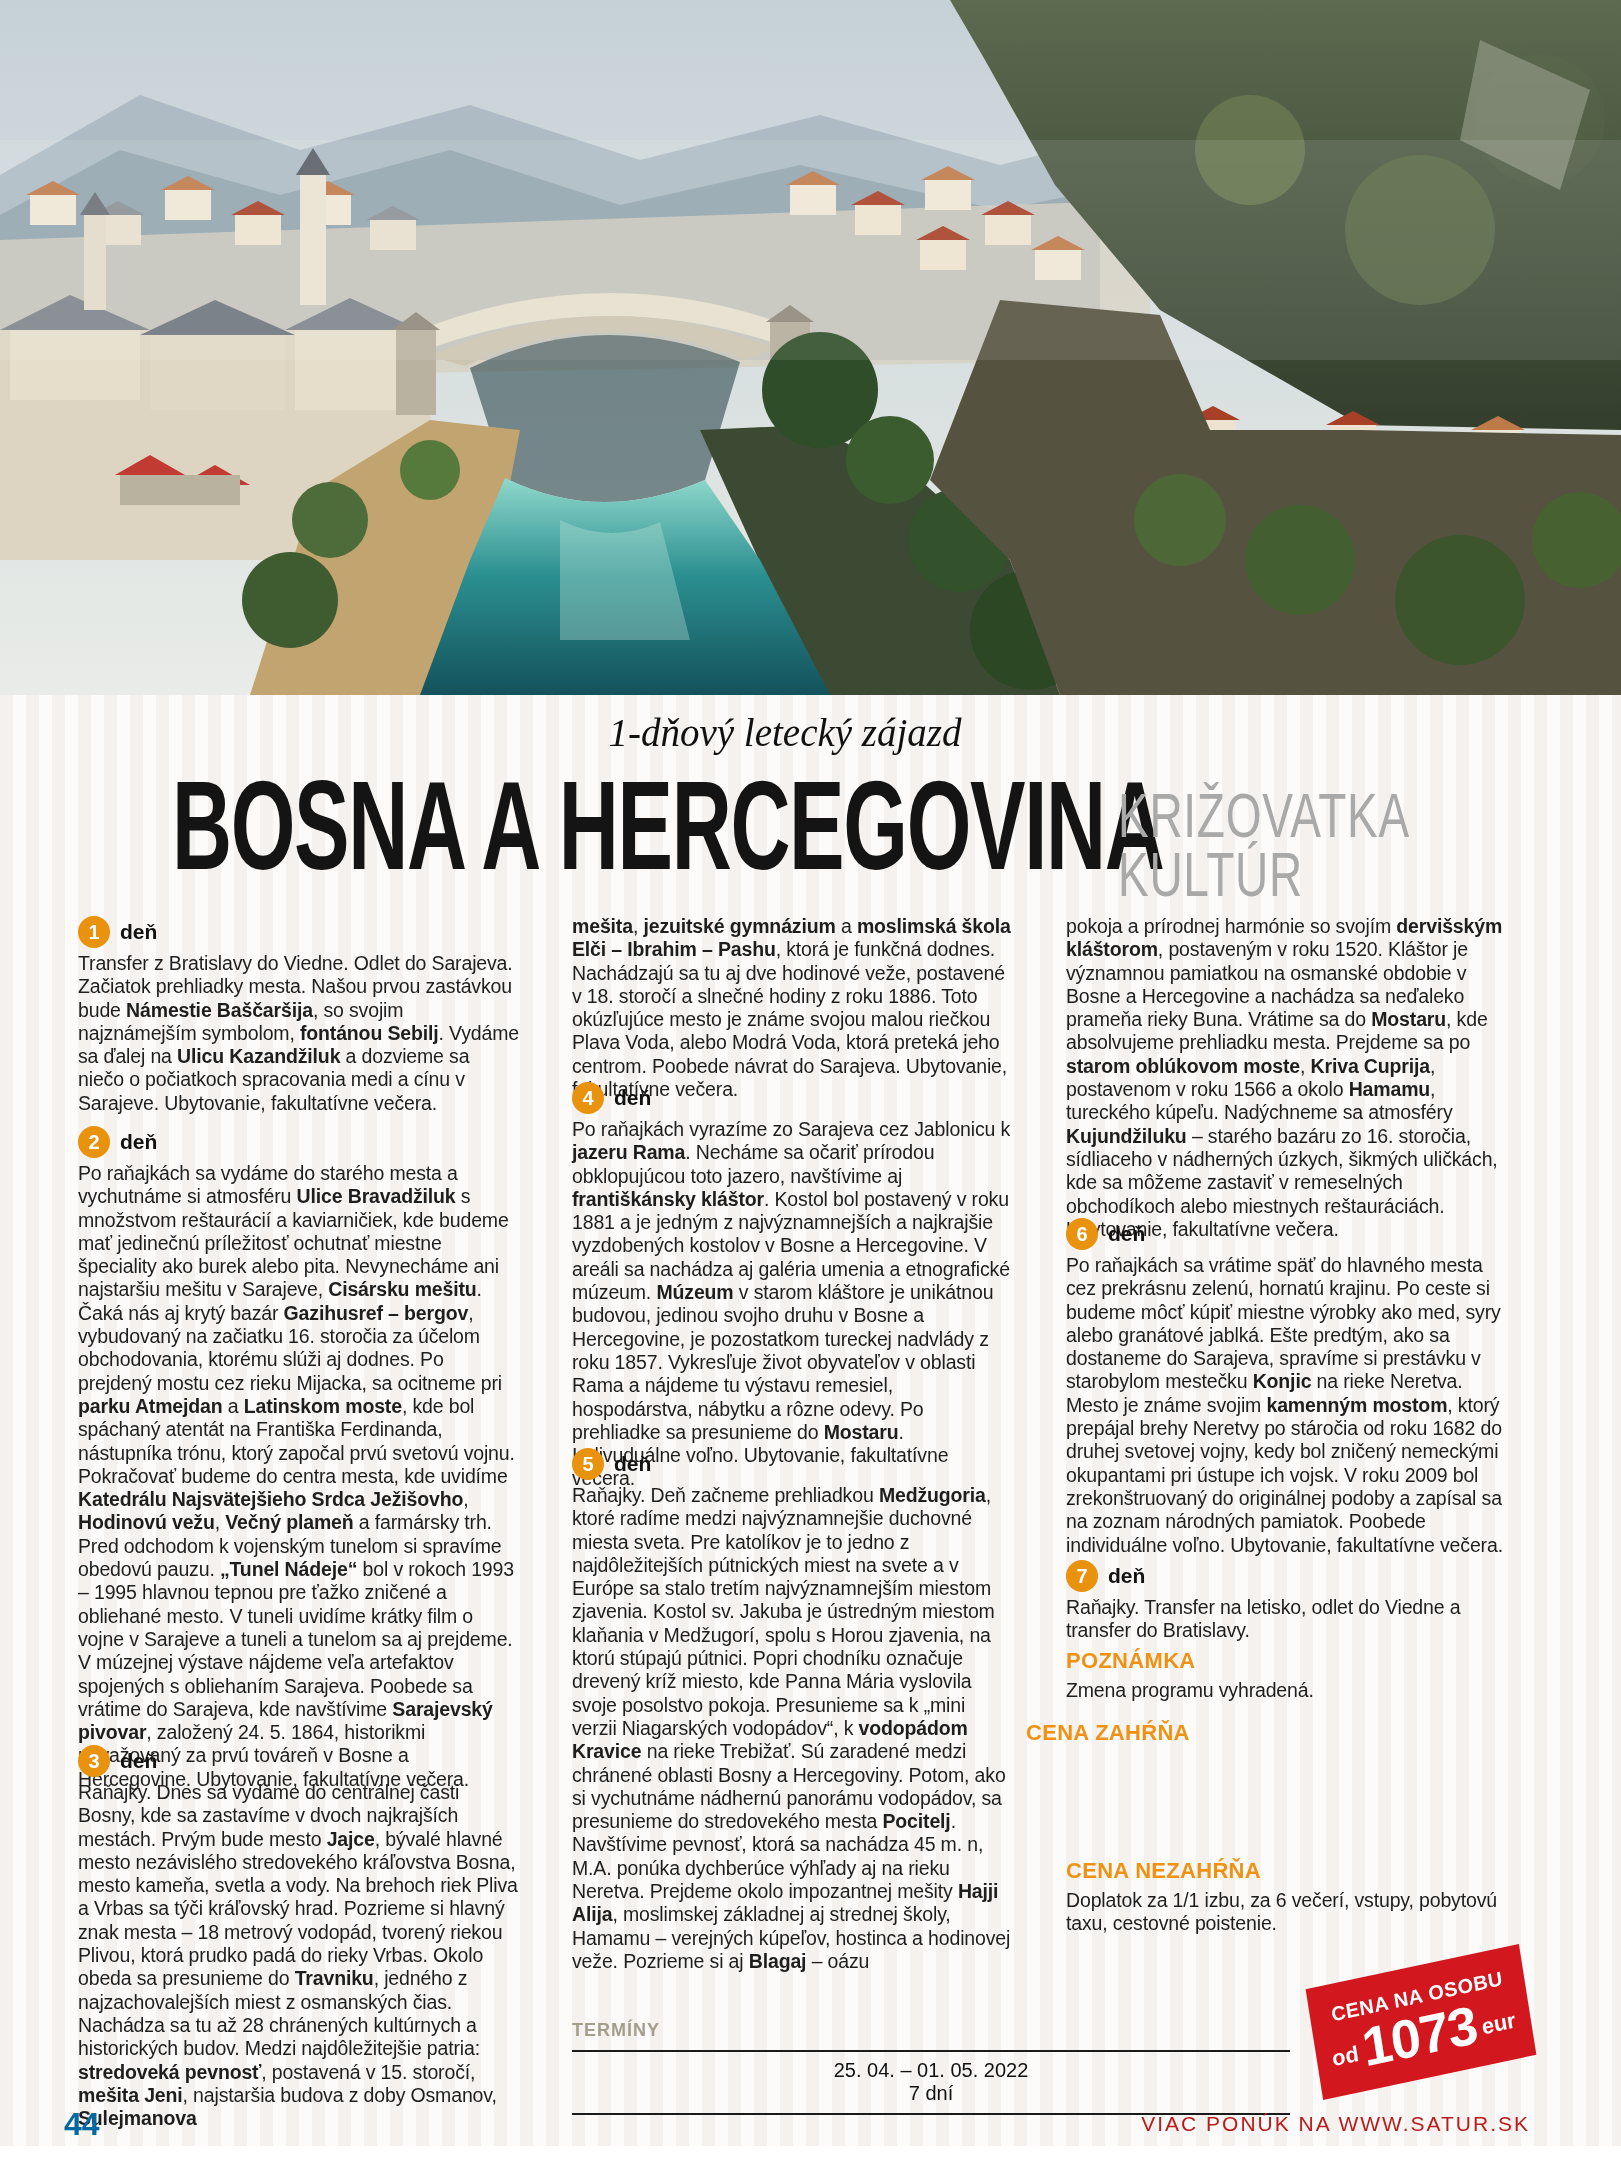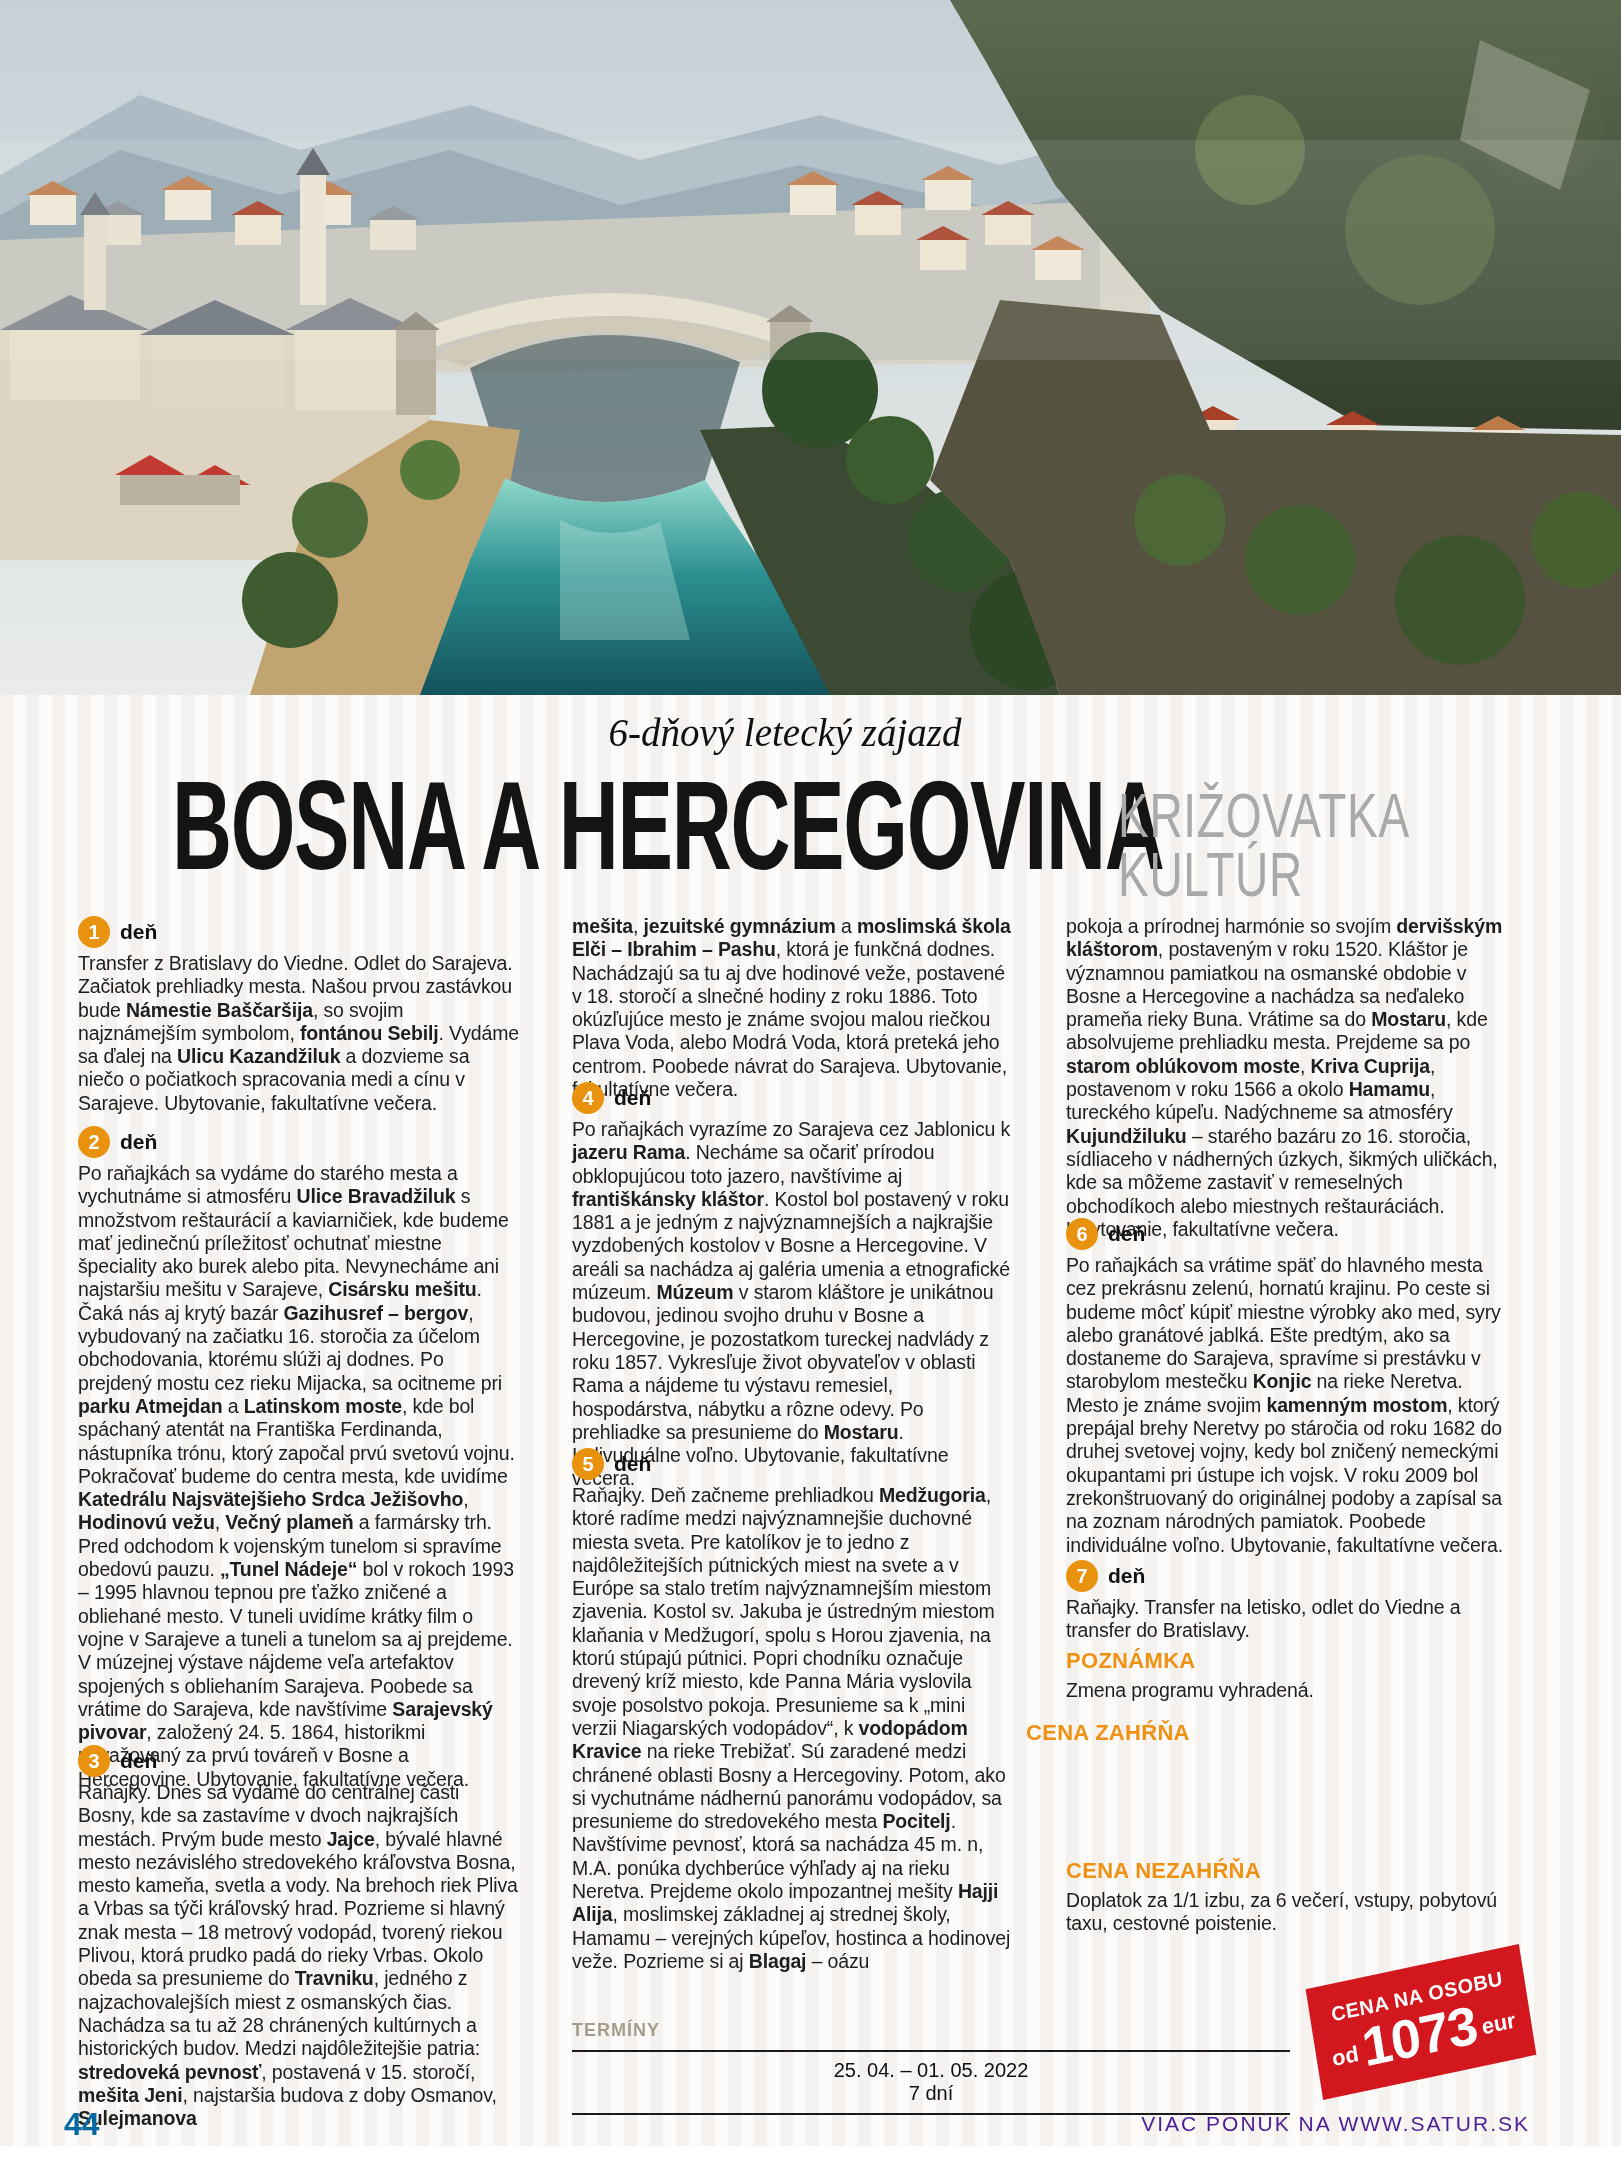--- a/index.html
+++ b/index.html
@@ -43,21 +43,21 @@
   .price-badge{position:absolute;left:1312px;top:1966px;width:218px;height:112px;
         background:#d2171e;transform:rotate(-12deg) skewX(-3deg);color:#fff;
         display:flex;flex-direction:column;align-items:center;justify-content:center;}
   .pb-line1{font-size:20px;font-weight:700;letter-spacing:.5px;}
   .pb-line2{display:flex;align-items:flex-end;gap:5px;margin-top:2px;}
   .pb-od{font-size:22px;font-weight:700;padding-bottom:7px;}
   .pb-amount{font-size:54px;font-weight:700;line-height:50px;letter-spacing:-1px;}
   .pb-eur{font-size:22px;font-weight:700;padding-bottom:7px;}
 
   
-  .site-link{position:absolute;right:91px;top:2112px;font-size:21px;letter-spacing:2px;color:#4c1d95;}
+  .site-link{position:absolute;right:91px;top:2112px;font-size:21px;letter-spacing:2px;color:#b91c1c;}
   .page-num{position:absolute;left:64px;top:2106px;font-size:32px;font-weight:700;color:#0369a1;}
 </style>
 </head>
 <body>
 
 <div id="page">
 
   <div class="stripes"></div>
   <div class="bottom-margin"></div>
 
@@ -164,21 +164,21 @@
       <circle cx="1460" cy="600" r="65" fill="#3a5629" opacity="0.85"></circle>
         <circle cx="1580" cy="540" r="48" fill="#46642f" opacity="0.85"></circle>
 
       <path d="M505,478 Q600,525 705,480 L760,560 L830,695 L420,695 L470,560 Z" fill="url(#riv)"></path>
       <path d="M560,520 Q610,545 660,522 L690,640 L560,640 Z" fill="#bfe9de" opacity="0.35"></path>
 
       <rect x="0" y="140" width="1621" height="220" fill="#ffffff" opacity="0.10"></rect>
     </svg>
   </div>
 
-  <div class="trip-type">6-dňový letecký zájazd</div>
+  <div class="trip-type">1-dňový letecký zájazd</div>
   <div class="main-title">BOSNA A HERCEGOVINA</div>
   <div class="title-side">
     <div>KRIŽOVATKA</div>
     <div>KULTÚR</div>
   </div>
 
   <div class="block" style="left:78px;top:916px">
     <div class="day-head">
       <span class="day-circle">1</span>
       <span class="day-label">deň</span>

